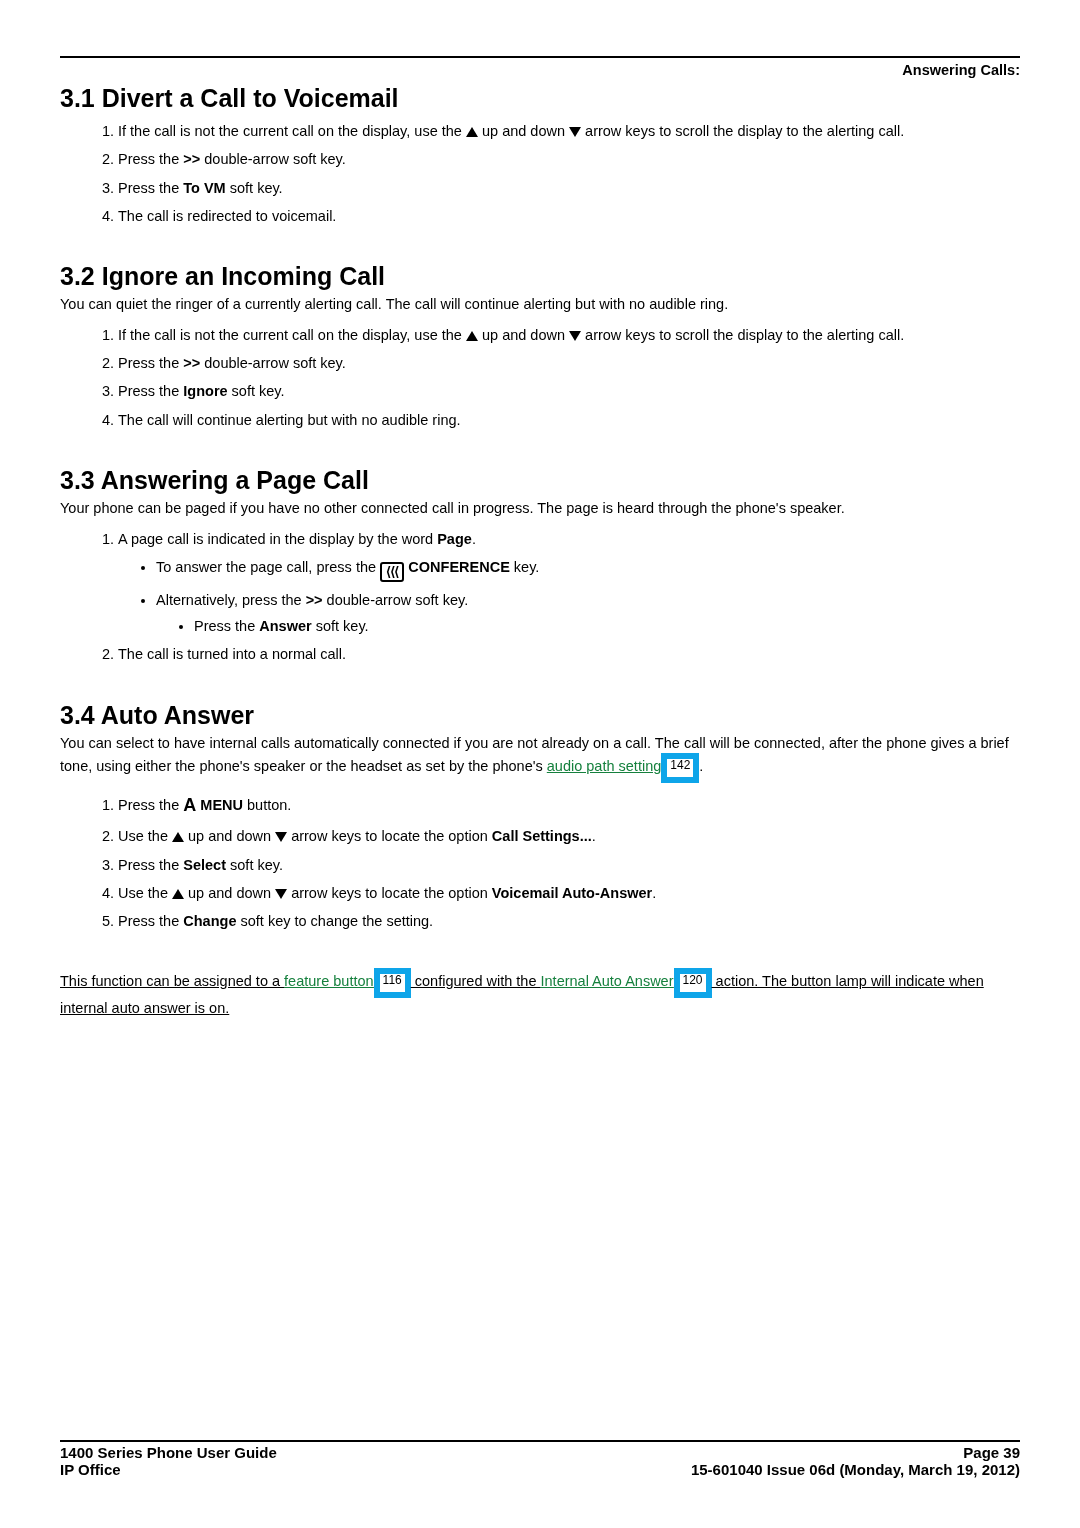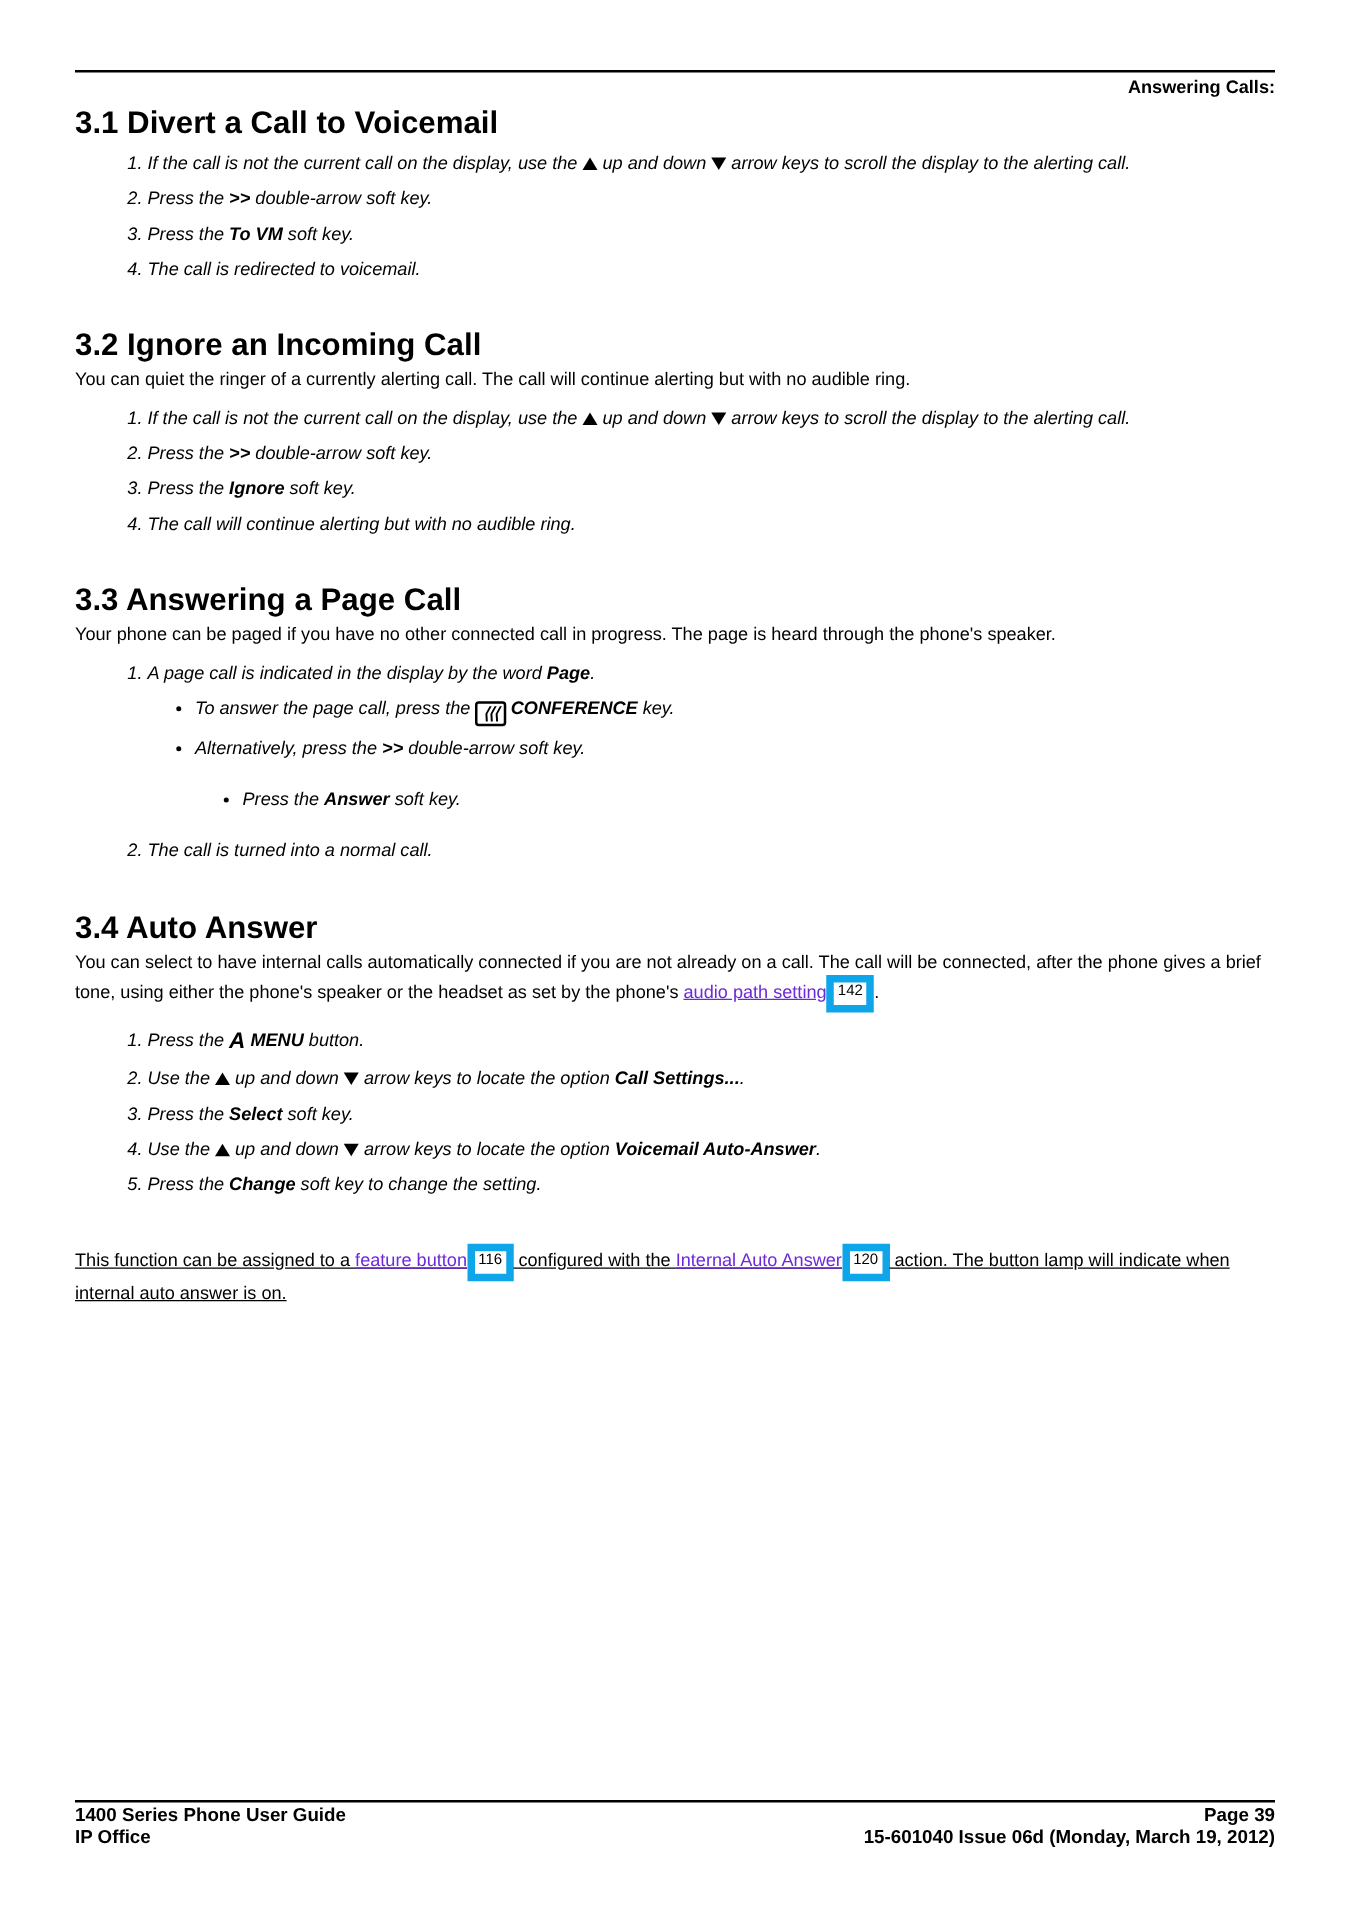--- a/index.html
+++ b/index.html
@@ -4,33 +4,33 @@
 <style>
   * { box-sizing: border-box; margin: 0; padding: 0; }
   html, body { width: 1080px; height: 1528px; background: #fff; }
   body { font-family: Verdana, Geneva, sans-serif; color: #000; font-size: 14.5px; position: relative; }
   .page { padding: 56px 60px 0 60px; }
   .header-bar { border-top: 2px solid #000; margin-bottom: 4px; }
   .header-line { text-align: right; font-weight: bold; font-size: 14.5px; margin-bottom: 6px; }
   h2 { font-family: Arial, Helvetica, sans-serif; font-size: 25px; font-weight: bold; margin: 0 0 4px 0; }
   .section { margin-bottom: 36px; }
   .intro { margin: 2px 0 10px 0; line-height: 1.35; }
-  ol.steps { list-style: decimal; padding-left: 58px; font-style: italic; }
+  ol.steps { list-style: decimal; padding-left: 58px; }
   ol.steps > li { margin: 8px 0; line-height: 1.4; }
   ul.bullets { list-style: disc; padding-left: 38px; }
   ul.bullets > li { margin: 8px 0; line-height: 1.4; }
   ul.bullets2 { list-style: disc; padding-left: 38px; }
-  ul.bullets2 > li { margin: 21px 0; line-height: 1.4; }
+  ul.bullets2 > li { margin: 6px 0; line-height: 1.4; }
   .bold { font-weight: bold; }
   .icon-tri { display: inline-block; width: 0; height: 0; vertical-align: -1px; }
   .tri-up { border-left: 6px solid transparent; border-right: 6px solid transparent; border-bottom: 10px solid #000; }
   .tri-down { border-left: 6px solid transparent; border-right: 6px solid transparent; border-top: 10px solid #000; }
   .conf-icon { display: inline-block; border: 2px solid #000; border-radius: 3px; padding: 0 4px; font-weight: bold; font-family: Arial; font-size: 13px; height: 20px; line-height: 16px; vertical-align: -4px; letter-spacing: -1px; }
   .menu-icon { display: inline-block; font-weight: bold; font-family: Arial; font-size: 18px; vertical-align: -1px; }
-  a.doclink { color: #6d28d9; text-decoration: underline; }
+  a.doclink { color: #15803d; text-decoration: underline; }
   .pageref { display: inline-block; border: 6px solid #0ea5e9; font-size: 12px; padding: 0 3px; height: 30px; line-height: 12px; vertical-align: 2px; background: #fff; }
   .footer { position: absolute; left: 60px; right: 60px; bottom: 50px; }
   .footer-rule { border-top: 2px solid #000; margin-bottom: 2px; }
   .footer-row { display: flex; justify-content: space-between; font-weight: bold; font-size: 15px; }
   .footer-row + .footer-row { margin-top: 0px; }
   .para { margin: 6px 0; line-height: 1.4; text-decoration: underline; }
   ol.steps ol, ol.steps ul { margin-top: 6px; }
 </style>
 </head>
 <body>

